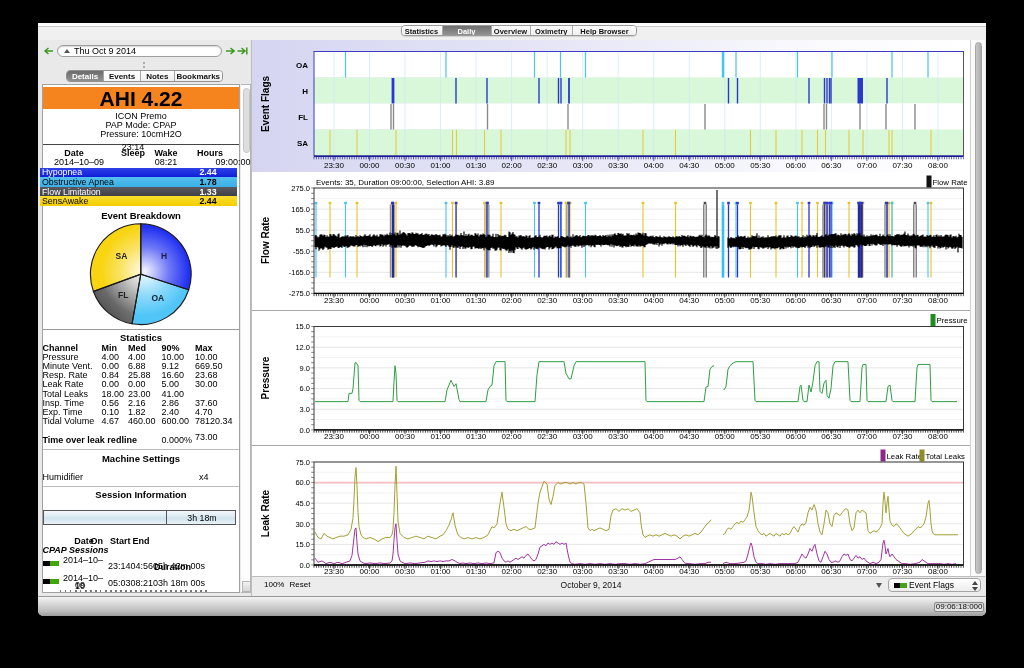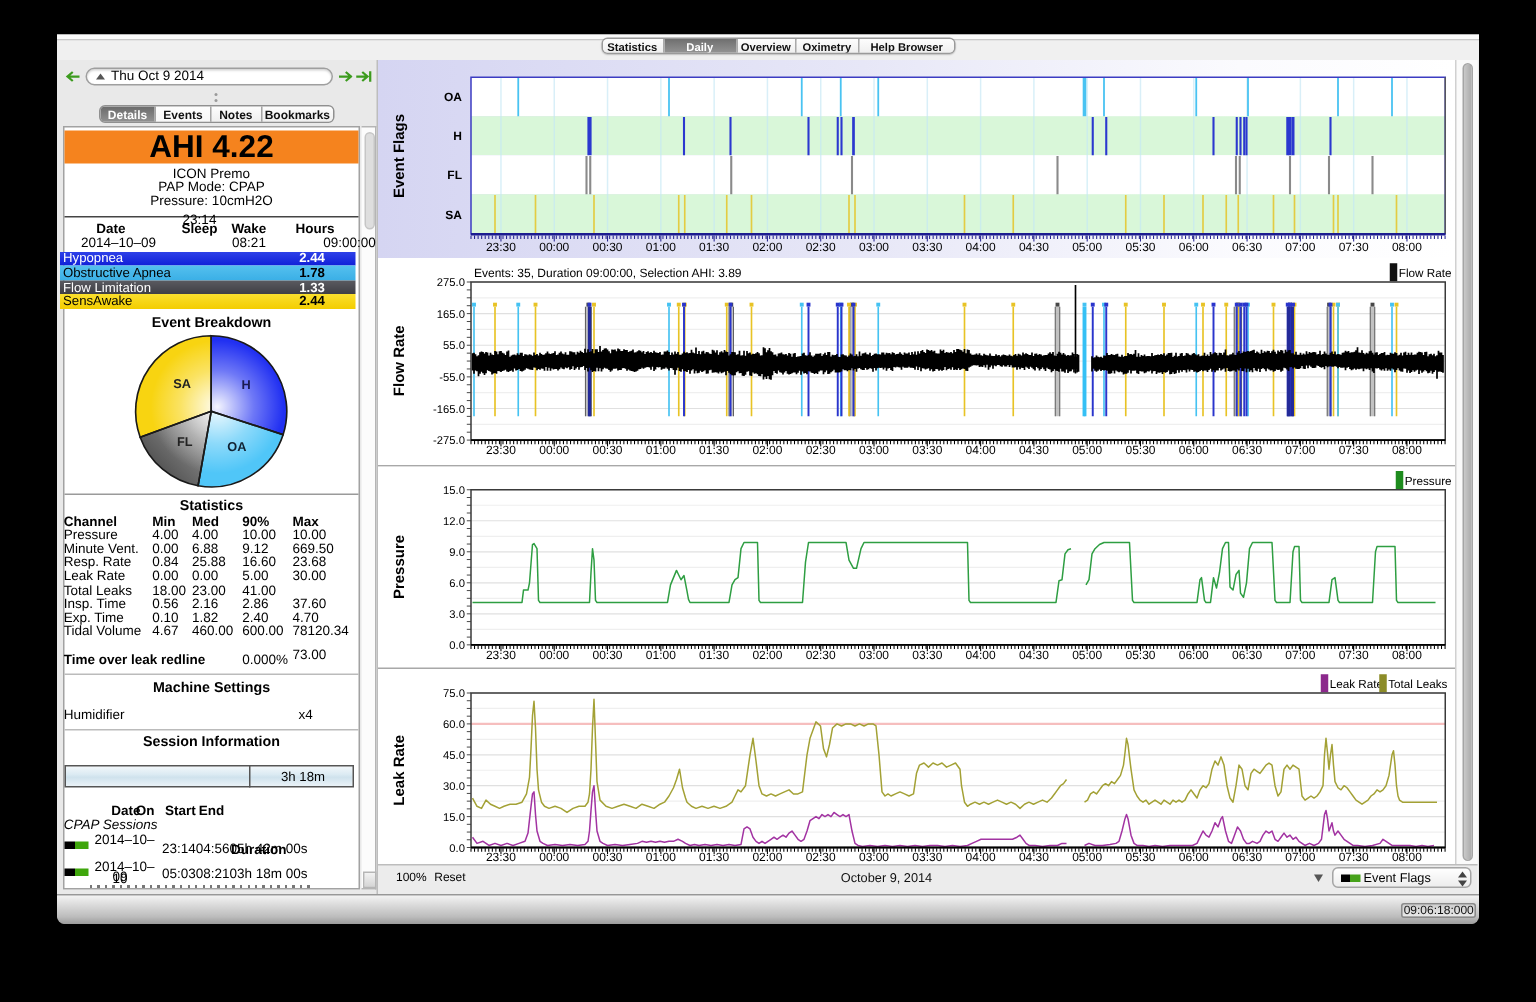--- a/index.html
+++ b/index.html
@@ -152,21 +152,21 @@
     <div style="position:absolute;left:5px;top:462.5px;width:196px;height:1px;background:#bbb"></div>
     <div style="position:absolute;left:103px;top:472px;transform:translate(-50%,-50%);font-size:9.5px;font-weight:700;color:#000;white-space:nowrap;line-height:11.5px;">Session Information</div>
     <div style="position:absolute;left:5px;top:487px;width:193px;height:15px;border:1px solid #555;background:linear-gradient(#f2f7fa 0%,#dcebf3 40%,#cfe2ed 55%,#eaf2f7 100%)"></div>
     <div style="position:absolute;left:128px;top:487px;width:1px;height:15px;background:#555"></div>
     <div style="position:absolute;left:164px;top:494.8px;transform:translate(-50%,-50%);font-size:8.8px;font-weight:400;color:#000;white-space:nowrap;line-height:10.8px;">3h 18m</div>
     <div style="position:absolute;left:4.5px;top:518px;transform:translateY(-50%);font-size:9px;font-weight:700;color:#000;white-space:nowrap;line-height:11px;padding-left:48px;">On</div>
     <div style="position:absolute;left:46px;top:518px;transform:translate(-50%,-50%);font-size:9px;font-weight:700;color:#000;white-space:nowrap;line-height:11px;">Date</div>
     <div style="position:absolute;left:72px;top:518px;transform:translateY(-50%);font-size:9px;font-weight:700;color:#000;white-space:nowrap;line-height:11px;">Start</div>
     <div style="position:absolute;left:94.5px;top:518px;transform:translateY(-50%);font-size:9px;font-weight:700;color:#000;white-space:nowrap;line-height:11px;">End</div>
     <div style="position:absolute;left:116px;top:518px;transform:translateY(-50%);font-size:9px;font-weight:700;color:#000;white-space:nowrap;line-height:11px;margin-top:26px;">Duration</div>
-    <div style="position:absolute;left:4.5px;top:526.5px;transform:translateY(-50%);font-size:9px;font-weight:400;color:#000;white-space:nowrap;line-height:11px;font-style:italic">CPAP Sessions</div>
+    <div style="position:absolute;left:4.5px;top:526.5px;transform:translateY(-50%);font-size:9px;font-weight:700;color:#000;white-space:nowrap;line-height:11px;font-style:italic">CPAP Sessions</div>
     <div style="position:absolute;left:4.5px;top:537.8px;width:7.5px;height:5.5px;background:#000"></div>
     <div style="position:absolute;left:12px;top:537.8px;width:8.5px;height:5.5px;background:#3fa60c"></div>
     <div style="position:absolute;left:45px;top:537.3px;transform:translate(-50%,-50%);font-size:9px;font-weight:400;color:#000;white-space:nowrap;line-height:11px;">2014–10–</div>
     <div style="position:absolute;left:42px;top:562px;transform:translate(-50%,-50%);font-size:9px;font-weight:400;color:#000;white-space:nowrap;line-height:11px;">09</div>
     <div style="position:absolute;left:70px;top:542.5px;transform:translateY(-50%);font-size:9px;font-weight:400;color:#000;white-space:nowrap;line-height:11px;">23:1404:5605h 42m 00s</div>
     <div style="position:absolute;left:4.5px;top:555.6px;width:7.5px;height:5.5px;background:#000"></div>
     <div style="position:absolute;left:12px;top:555.6px;width:8.5px;height:5.5px;background:#3fa60c"></div>
     <div style="position:absolute;left:45px;top:555px;transform:translate(-50%,-50%);font-size:9px;font-weight:400;color:#000;white-space:nowrap;line-height:11px;">2014–10–</div>
     <div style="position:absolute;left:42px;top:563px;transform:translate(-50%,-50%);font-size:9px;font-weight:400;color:#000;white-space:nowrap;line-height:11px;">10</div>
     <div style="position:absolute;left:70px;top:560.2px;transform:translateY(-50%);font-size:9px;font-weight:400;color:#000;white-space:nowrap;line-height:11px;">05:0308:2103h 18m 00s</div>

